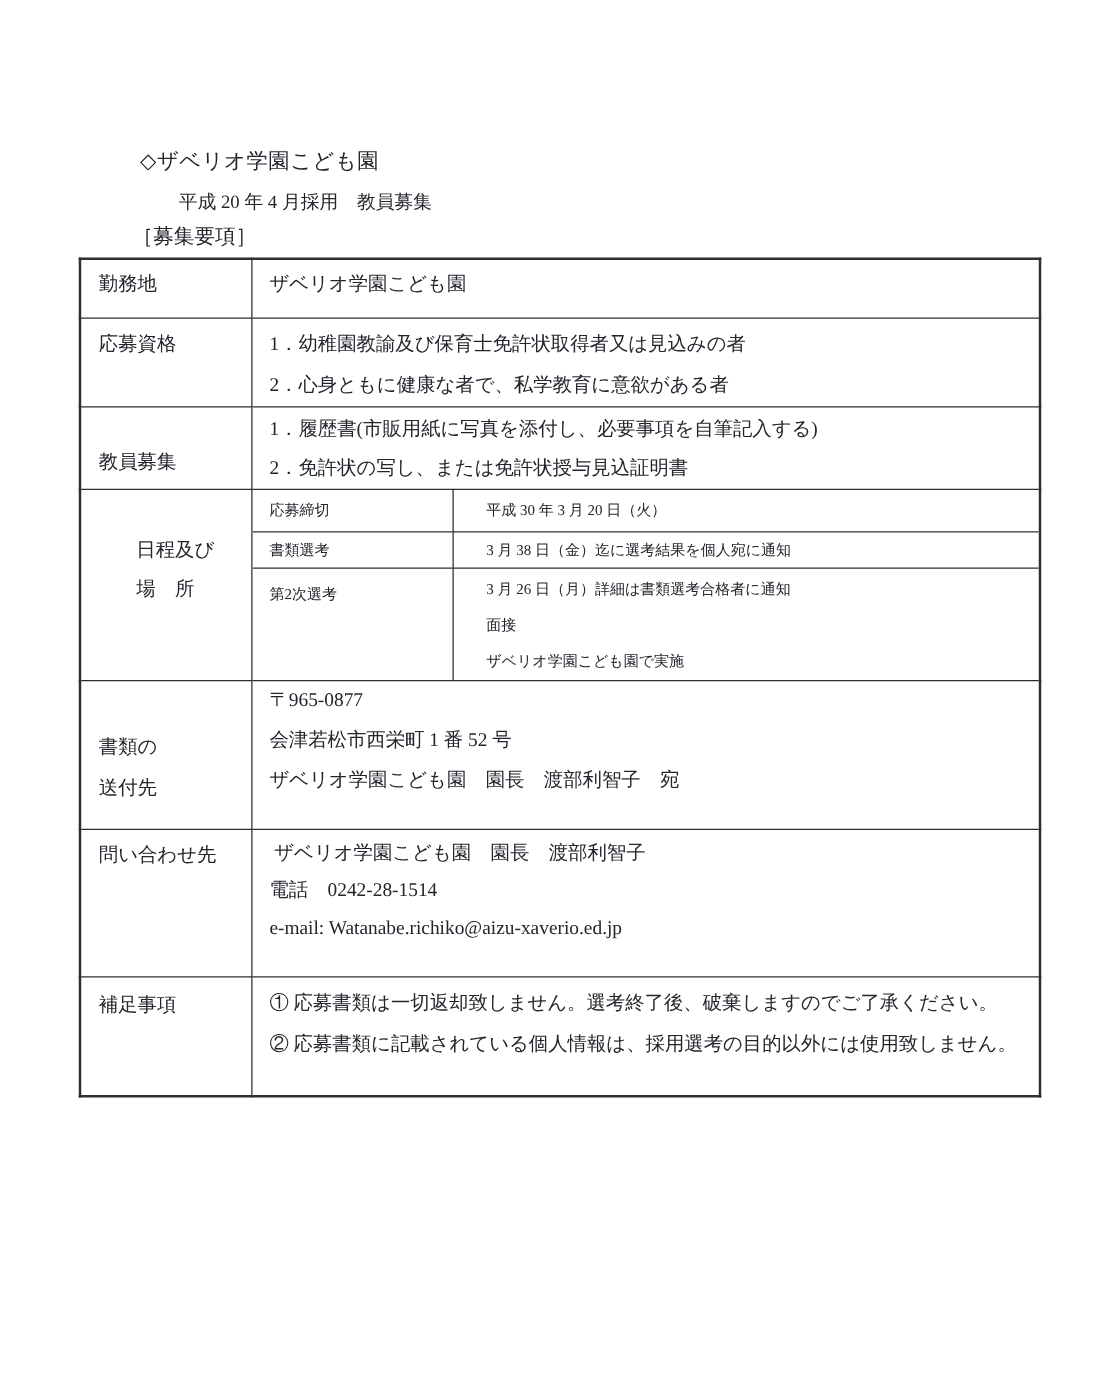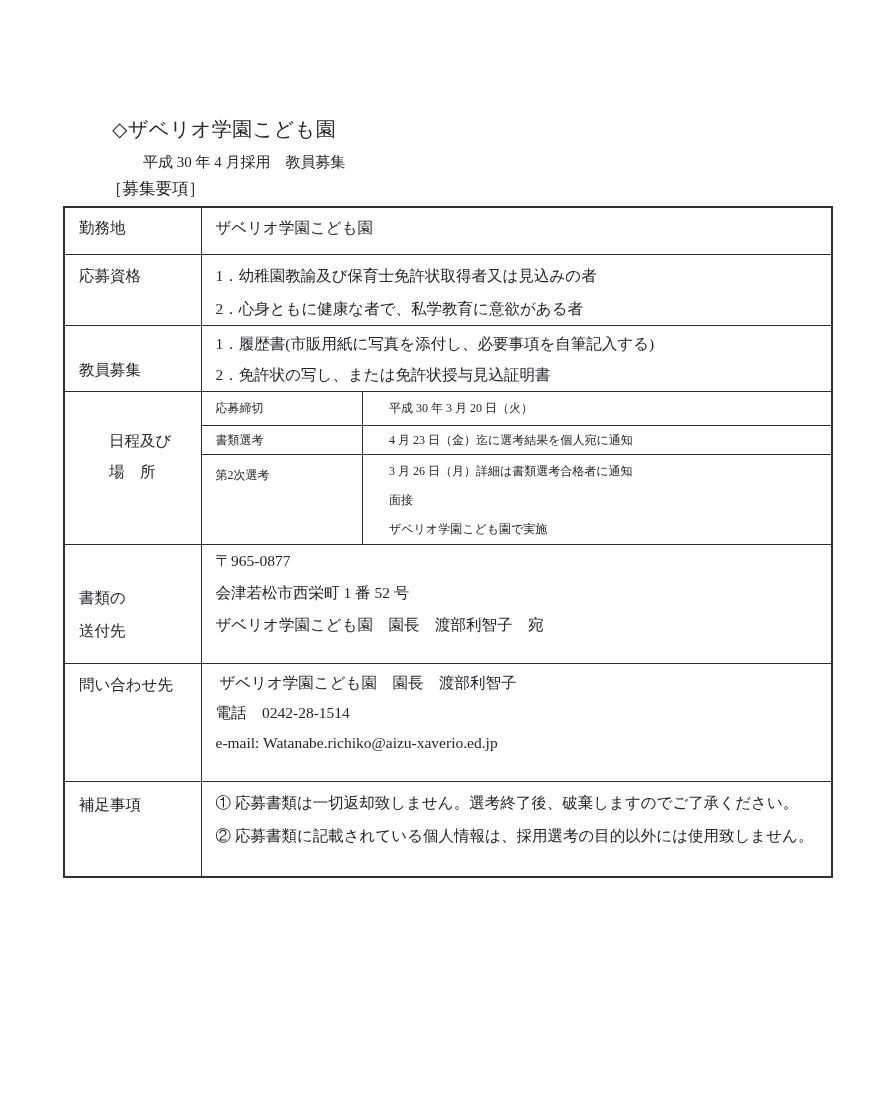--- a/index.html
+++ b/index.html
@@ -12,21 +12,21 @@
     height: 1113px;
     position: relative;
     font-family: "Liberation Serif", "DejaVu Serif", serif;
     color: #24242c;
     overflow: hidden;
   }
   .doc-title {
     position: absolute;
     left: 112px;
     top: 118px;
-    font-size: 20px;
+    font-size: 17px;
     line-height: 22px;
     letter-spacing: 0.5px;
     white-space: pre;
   }
   .doc-subtitle {
     position: absolute;
     left: 143px;
     top: 152px;
     font-size: 15px;
     line-height: 20px;
@@ -103,21 +103,21 @@
   tr.r5 .lbl { padding-top: 36px; line-height: 33px; }
   tr.r6 .cnt { padding-top: 4px; line-height: 30px; }
   tr.r6 .lbl { padding-top: 6px; line-height: 30px; }
   tr.r7 .cnt { padding-top: 4px; padding-right: 0; line-height: 33px; }
   tr.r7 .lbl { padding-top: 6px; line-height: 33px; }
 </style>
 </head>
 <body>
 
 <div class="doc-title">◇ザベリオ学園こども園</div>
-<div class="doc-subtitle">平成 30 年 4 月採用　教員募集</div>
+<div class="doc-subtitle">平成 20 年 4 月採用　教員募集</div>
 <div class="section-header">［募集要項］</div>
 
 <table class="t">
   <colgroup>
       <col class="c-label">
       <col class="c-content">
     </colgroup>
   <tbody>
     <tr class="r1" style="height:47px;">
       <td class="lbl">勤務地</td>
@@ -142,21 +142,21 @@
               <col class="sc-label">
               <col>
             </colgroup>
           <tbody>
             <tr class="s0" style="height:34px;">
               <td class="sub-lbl">応募締切</td>
               <td class="sub-cnt">平成 30 年 3 月 20 日（火）</td>
             </tr>
             <tr class="s1" style="height:29px;">
               <td class="sub-lbl">書類選考</td>
-              <td class="sub-cnt">4 月 23 日（金）迄に選考結果を個人宛に通知</td>
+              <td class="sub-cnt">3 月 38 日（金）迄に選考結果を個人宛に通知</td>
             </tr>
             <tr class="s2" style="height:85px;">
               <td class="sub-lbl">第2次選考</td>
               <td class="sub-cnt">3 月 26 日（月）詳細は書類選考合格者に通知
 面接
 ザベリオ学園こども園で実施</td>
             </tr>
           </tbody>
         </table>
       </td>

